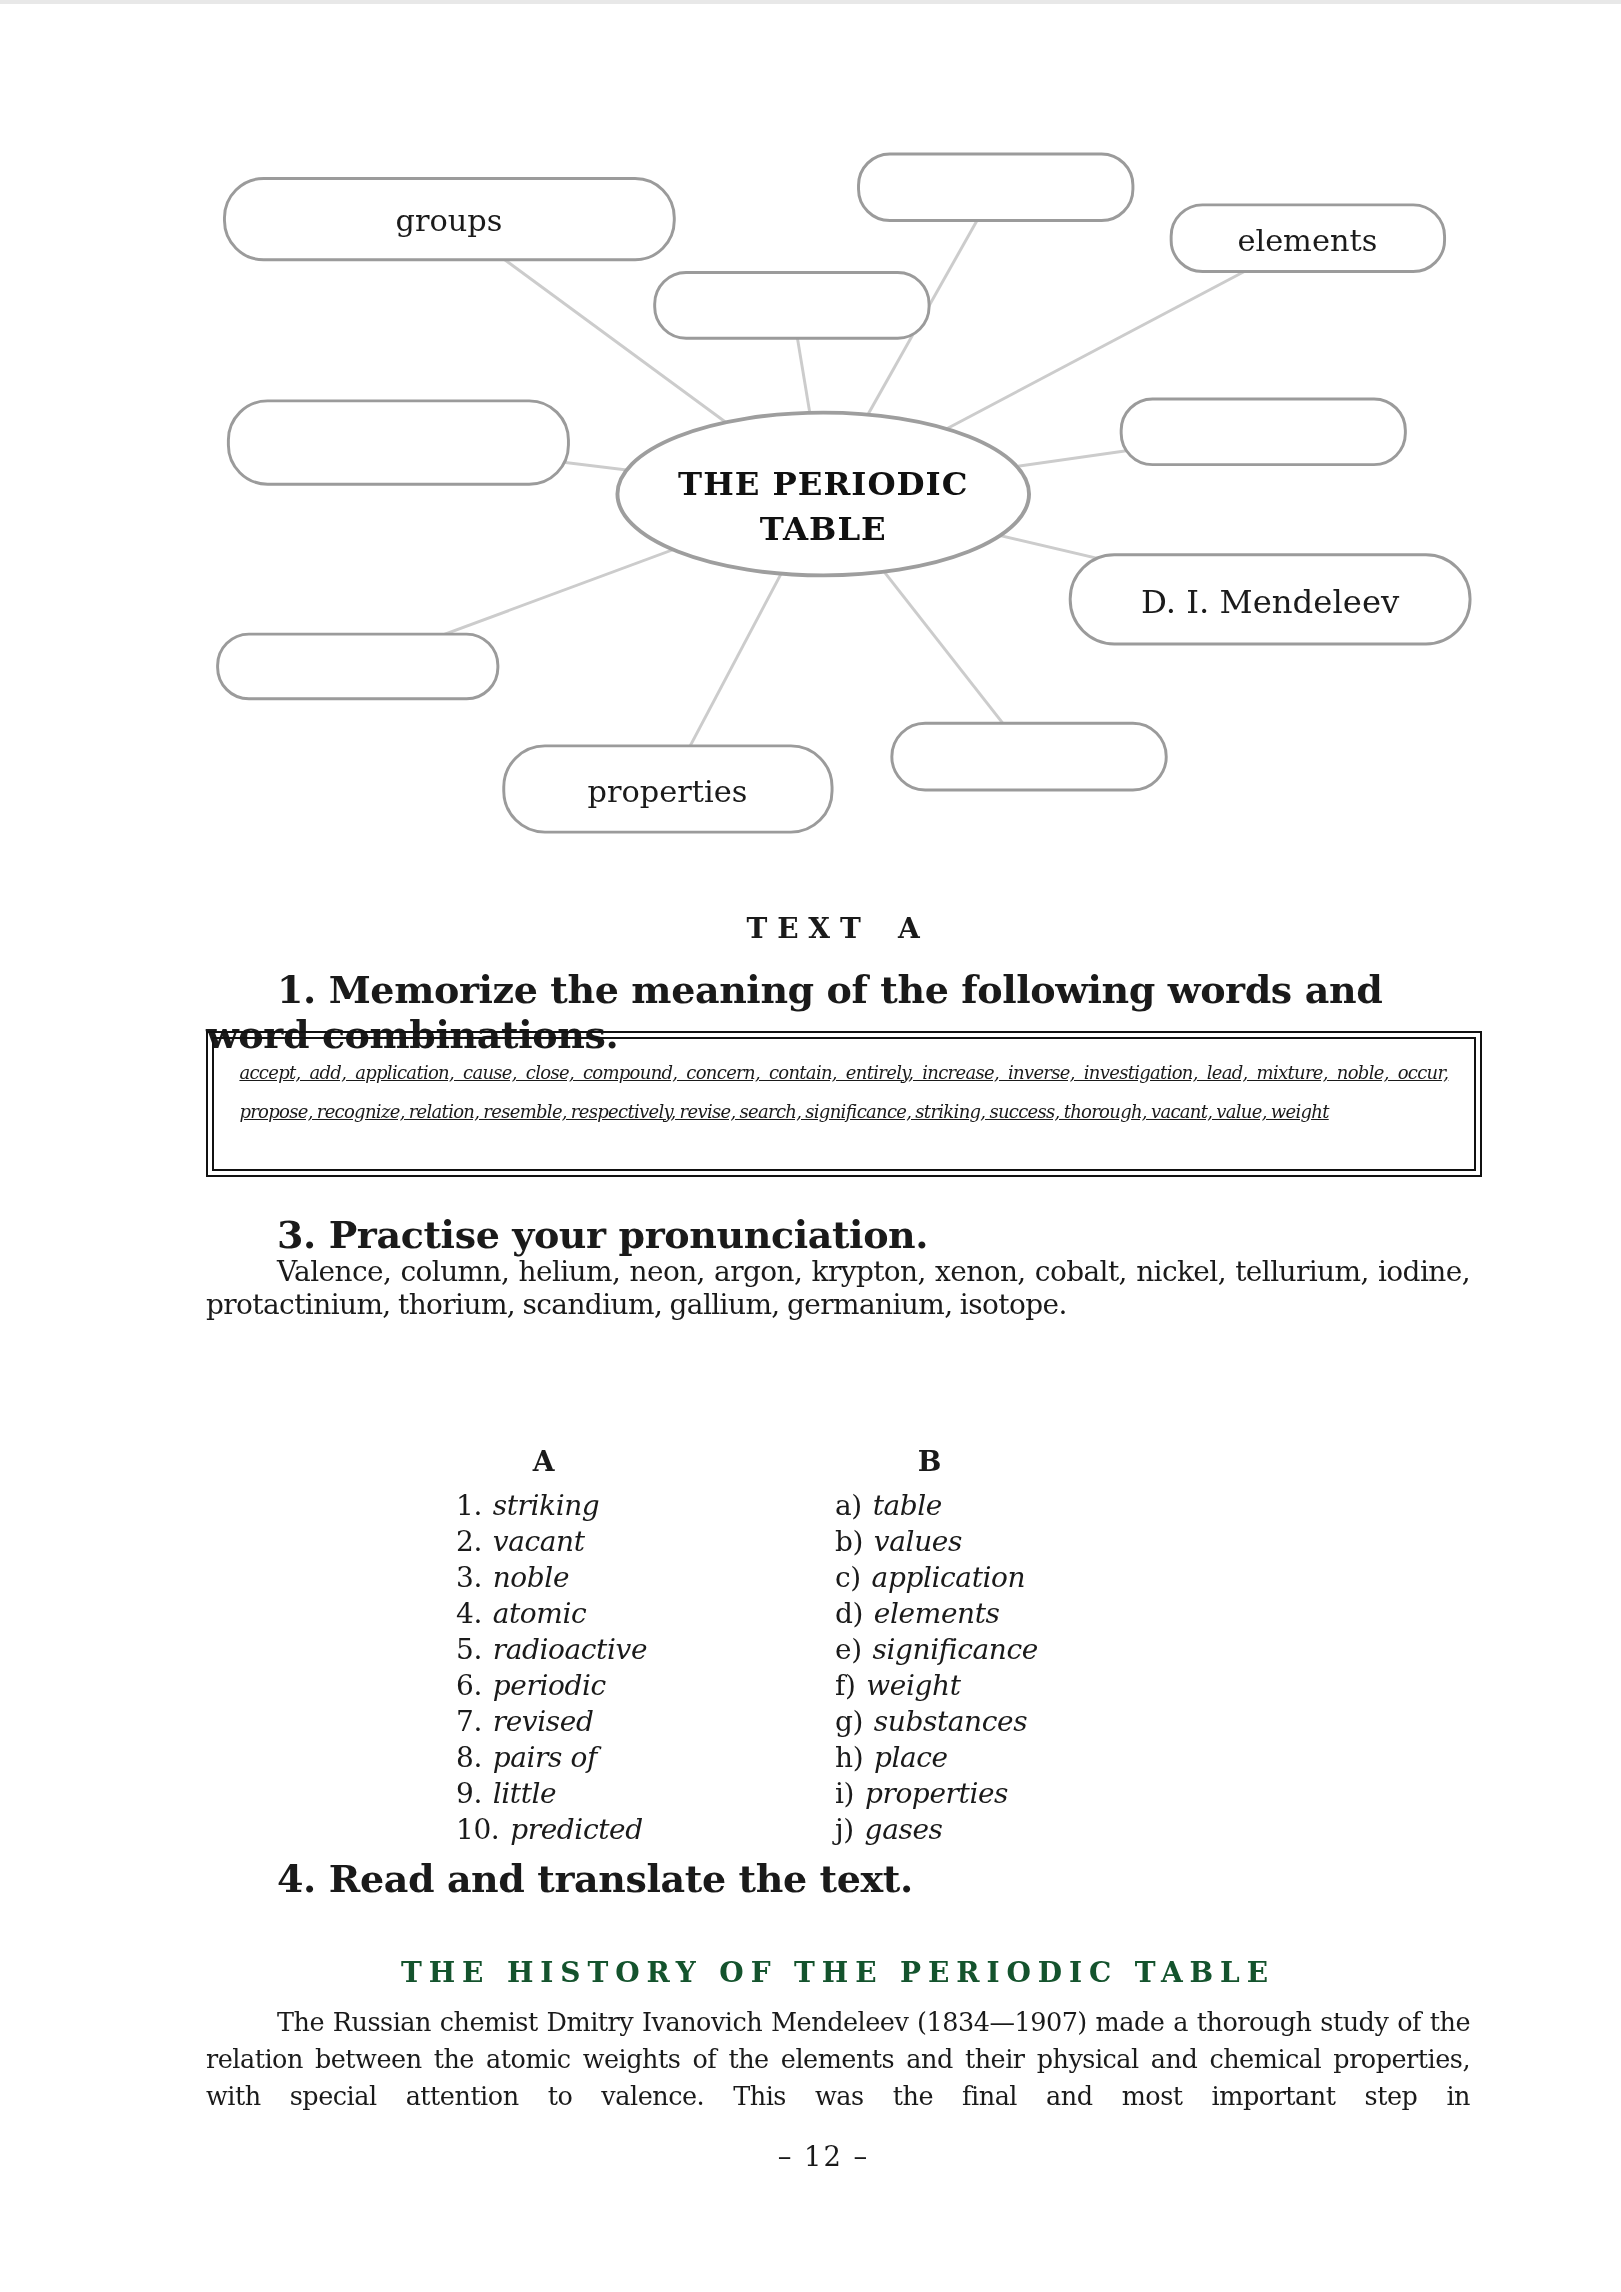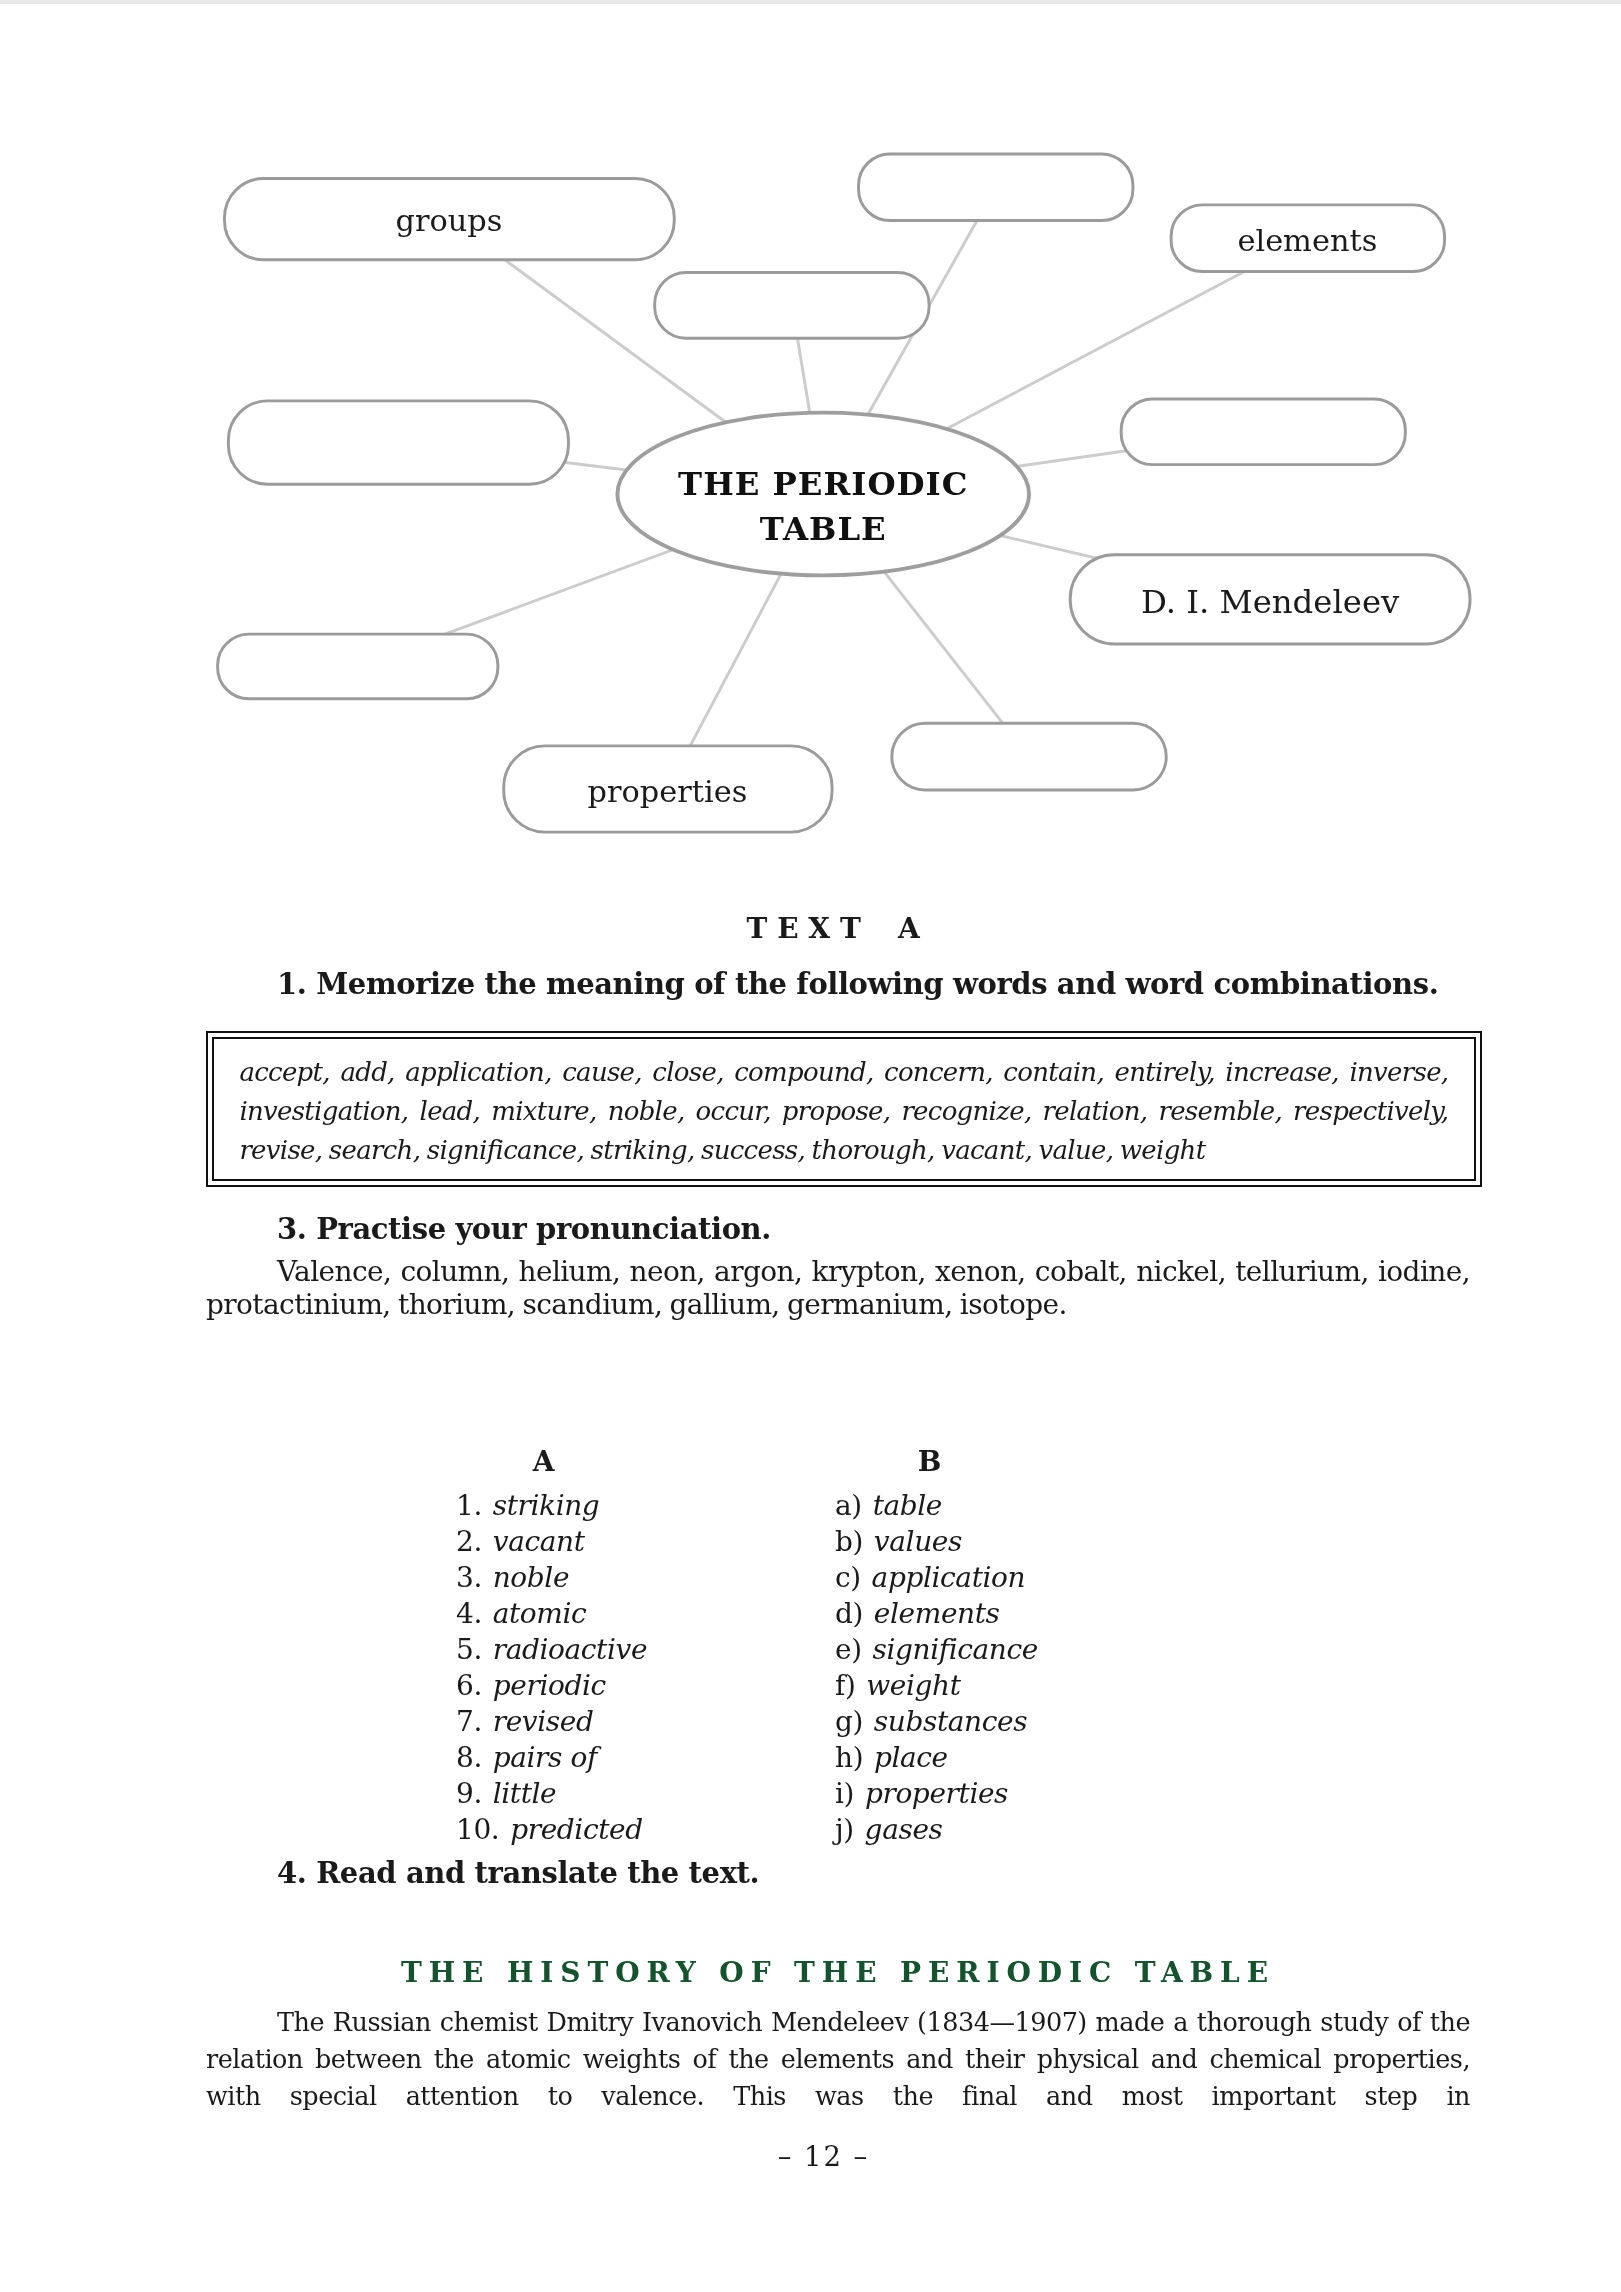--- a/index.html
+++ b/index.html
@@ -10,28 +10,28 @@
   }
   .abs{position:absolute;}
   .col{left:206px;width:1264px;}
   
   svg.diagram{position:absolute;left:0;top:0;}
   .node-label{font-family:"DejaVu Serif","Liberation Serif",serif;font-size:31px;fill:#1b1b1b;}
   .node-label-lg{font-size:33px;}
   .center-label{font-family:"DejaVu Serif","Liberation Serif",serif;font-size:33px;font-weight:bold;fill:#111;letter-spacing:1px;}
   
   .h-texta{top:908px;text-align:center;font-weight:bold;font-size:28px;letter-spacing:9.8px;word-spacing:7.8px;}
-  .bold-head{font-weight:bold;font-size:29px;letter-spacing:-0.4px;}
+  .bold-head{font-weight:bold;font-size:38px;letter-spacing:-0.4px;}
   .indent{text-indent:71px;}
   .body-text{font-size:28px;letter-spacing:-0.6px;word-spacing:-1px;line-height:33px;text-align:justify;}
   .ex1{top:963px;}
   .wordbox-outer{top:1027px;border:2.9px solid #111;padding:3.9px;}
   .wordbox-inner{border:2px solid #111;min-height:134px;box-sizing:border-box;
-    padding:13.7px 25.5px 9.8px 25.5px;font-style:italic;font-size:26px;letter-spacing:-0.7px;
-    word-spacing:-1px;line-height:39px;text-align:justify;}
+    padding:13.7px 25.5px 9.8px 25.5px;font-style:italic;font-size:18px;letter-spacing:-0.7px;
+    word-spacing:-1px;line-height:39px;text-align:justify;text-decoration:underline;}
   .ex2-title{top:1208px;}
   .ex2-body{top:1251px;}
   .ex3-title{top:1357px;line-height:49px;text-align:justify;font-weight:bold;font-size:29px;letter-spacing:-0.4px;}
   .col-head{top:1441px;font-weight:bold;font-size:28px;}
   .col-head.a{left:524px;width:39px;text-align:center;}
   .col-head.b{left:910px;width:39px;text-align:center;}
   .pairlist{top:1484px;font-size:28px;line-height:36px;letter-spacing:-0.4px;}
   .pairlist.a{left:456px;width:372px;}
   .pairlist.b{left:835px;width:412px;}
   .pnum{display:inline-block;margin-right:10.8px;}

